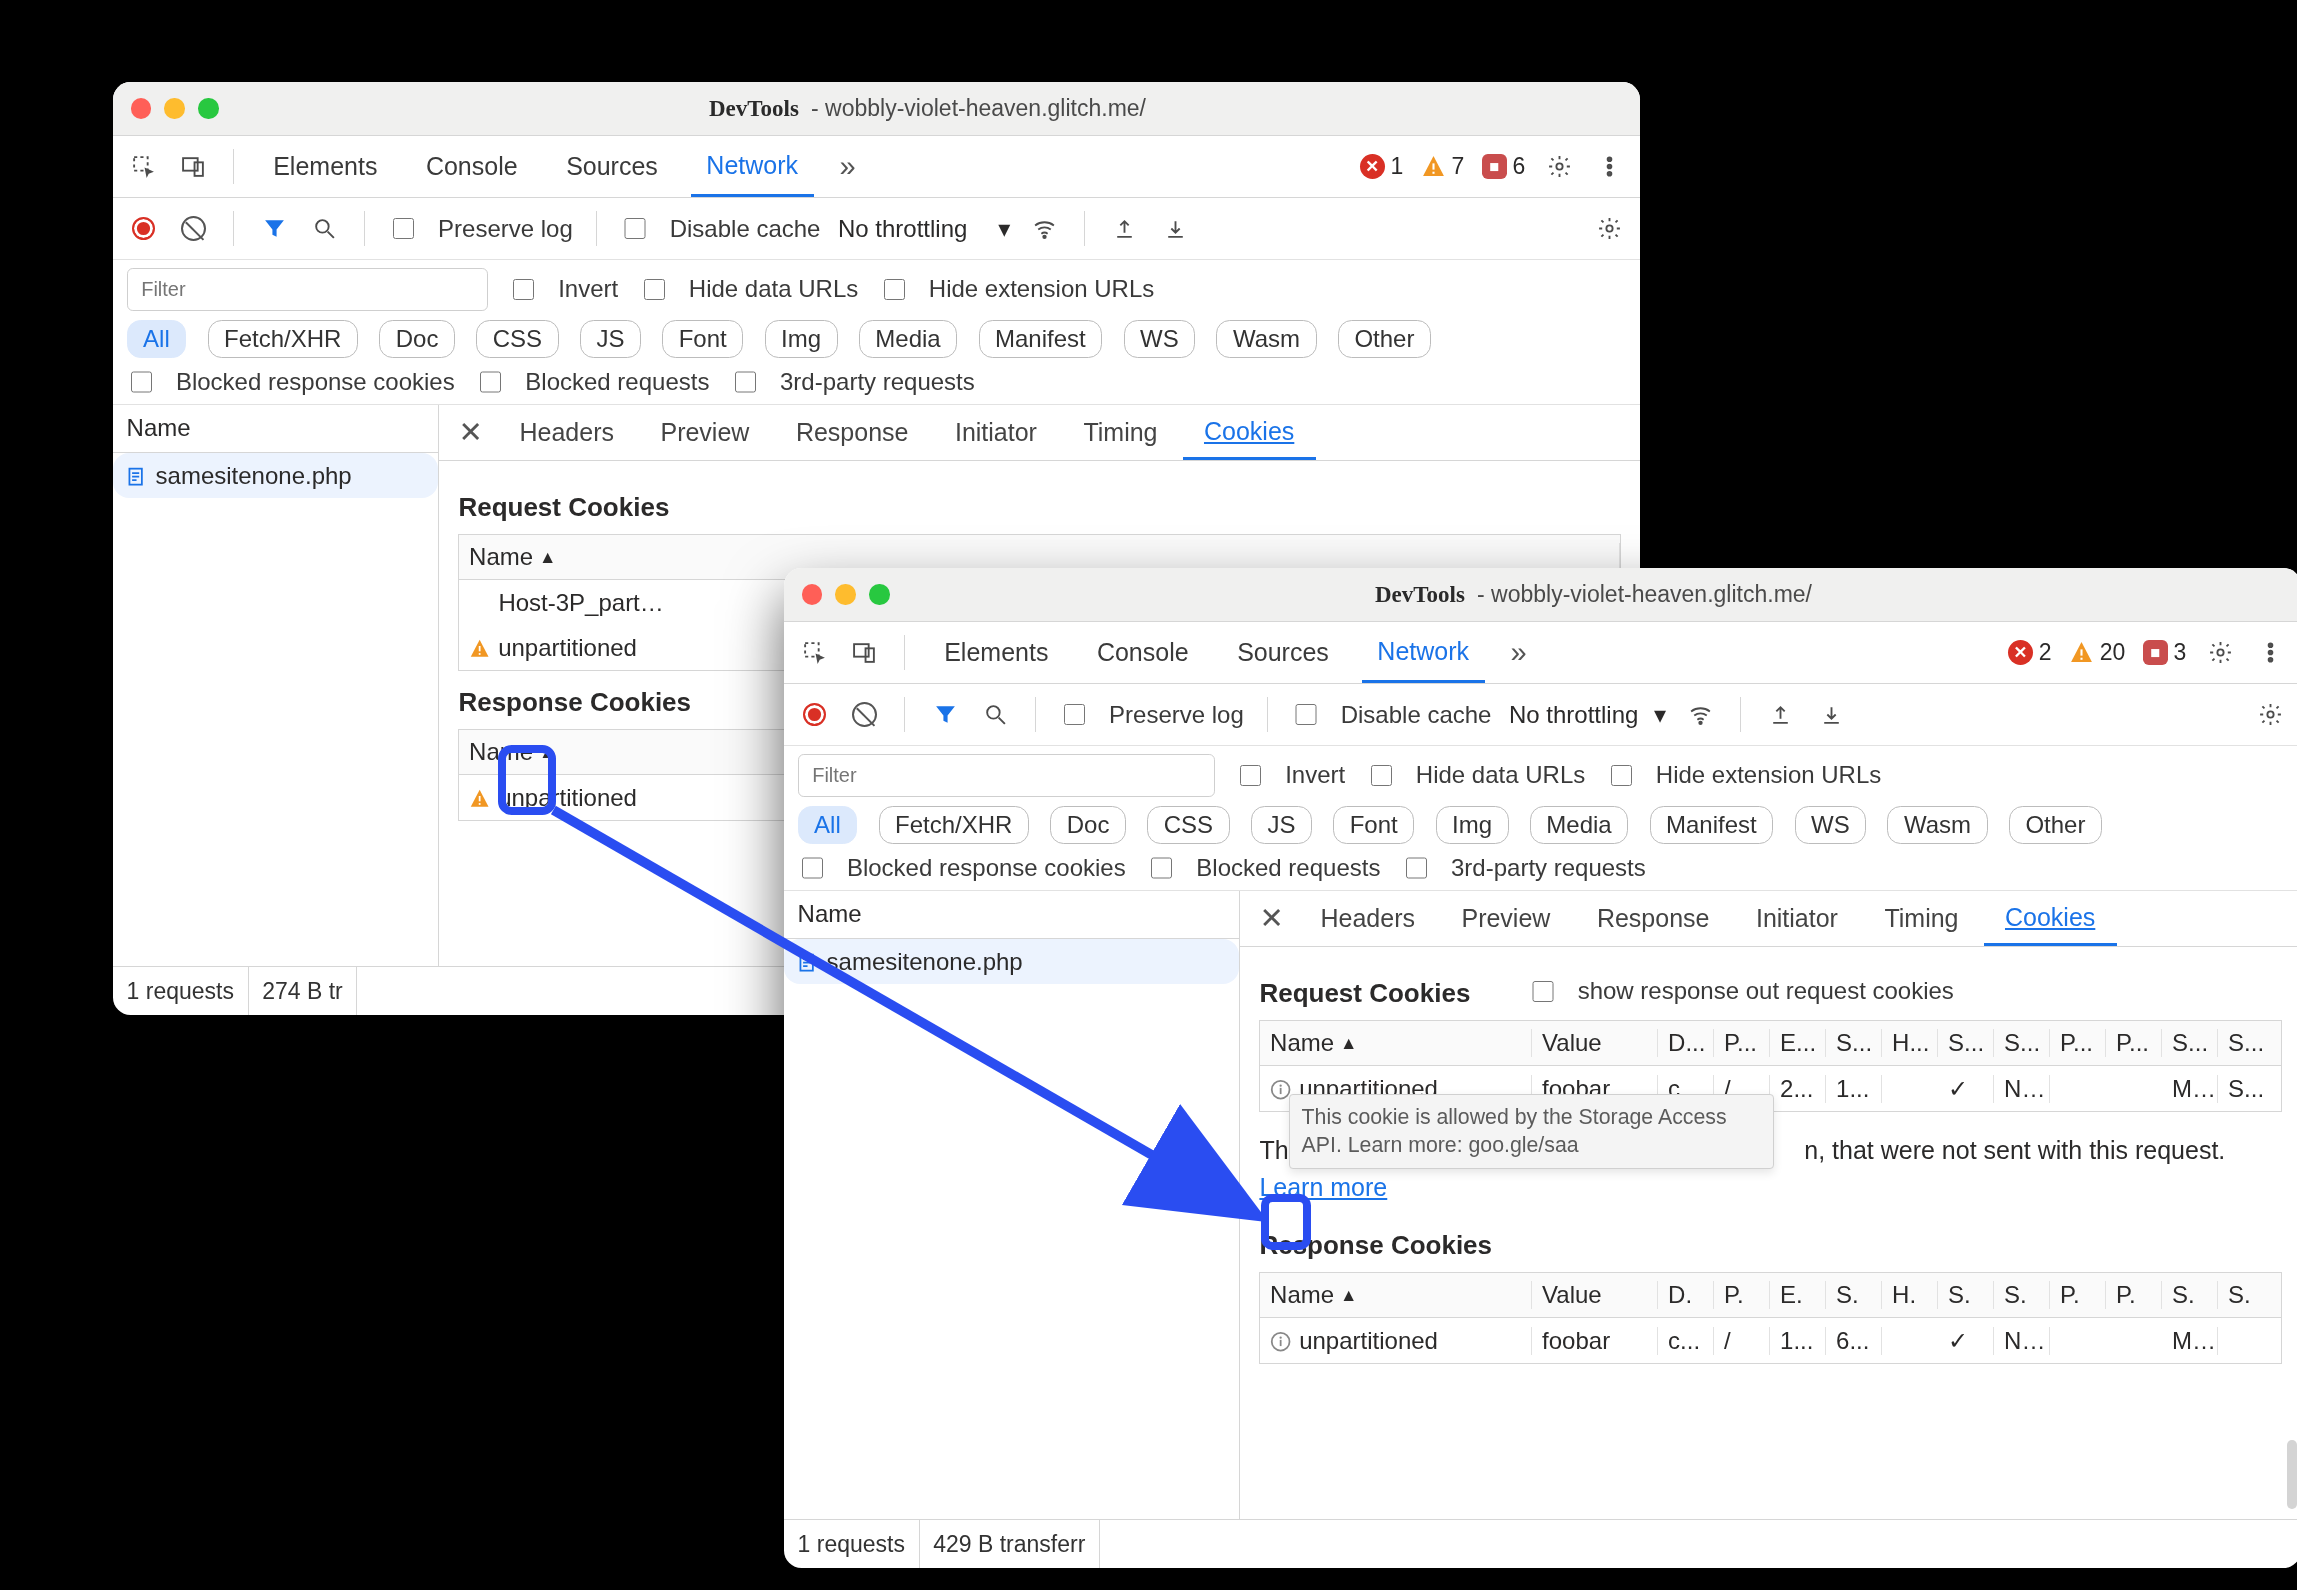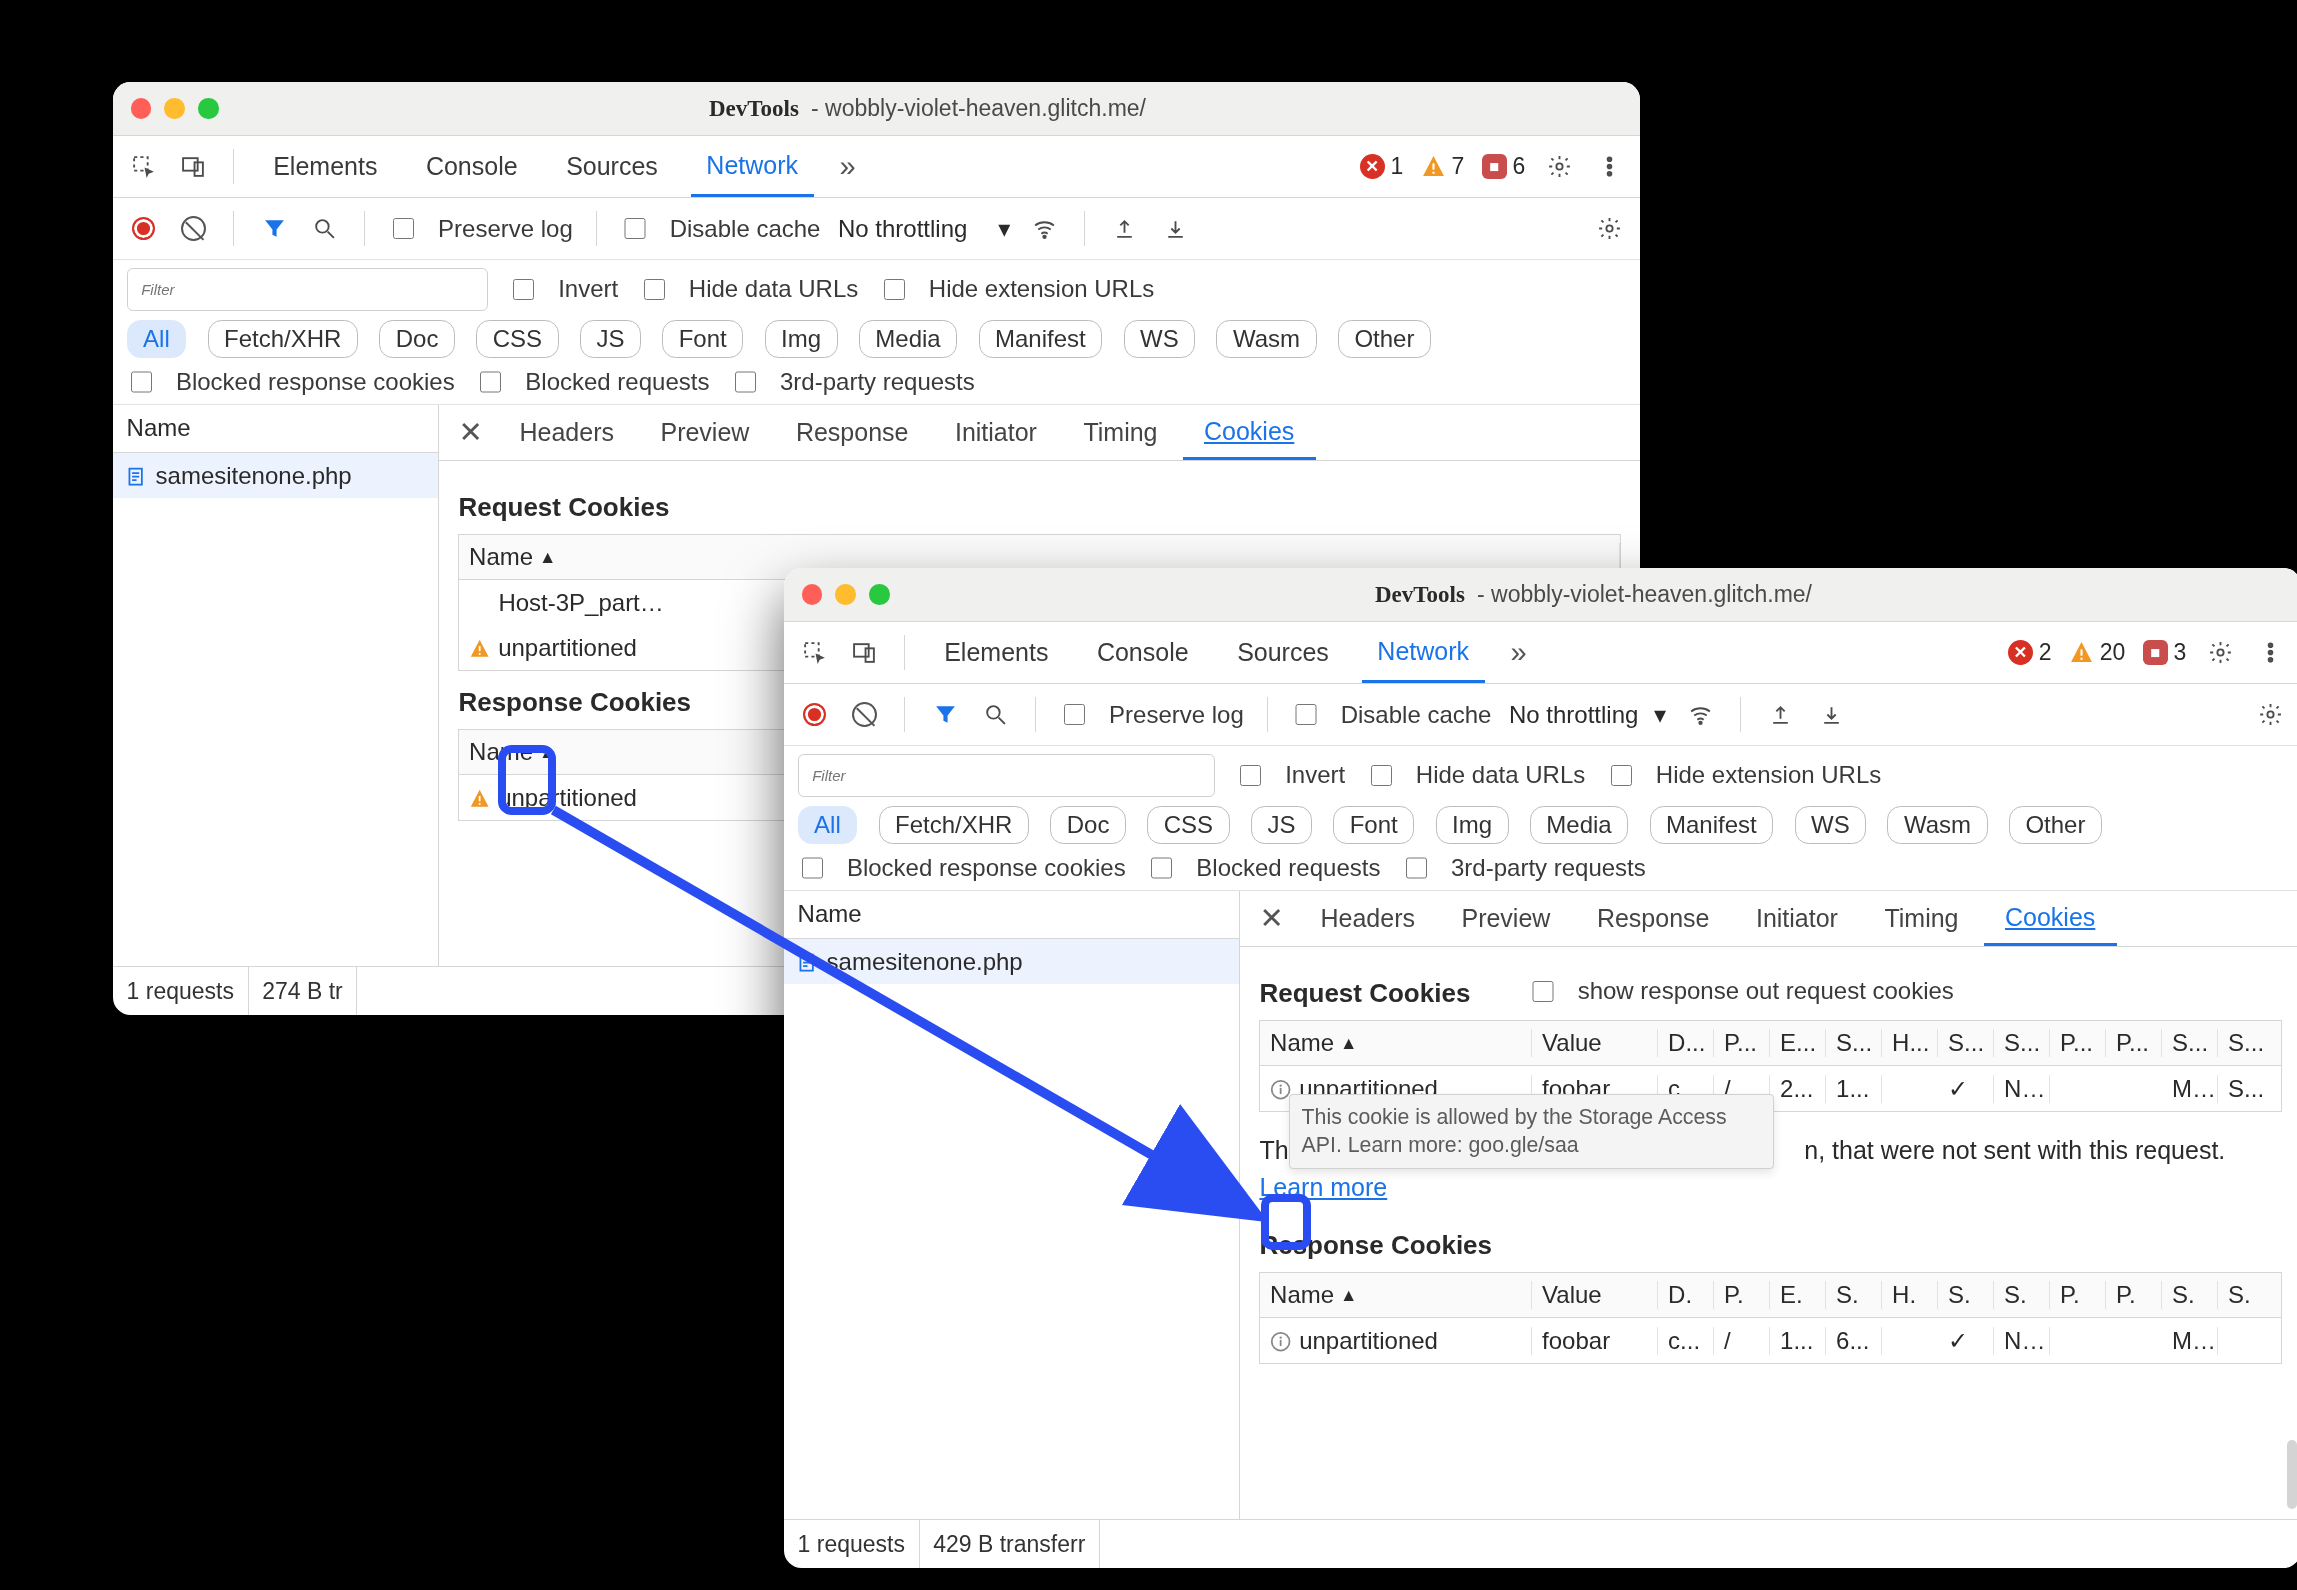--- a/index.html
+++ b/index.html
@@ -57,30 +57,30 @@
   .nosign{width:25px;height:25px;border:2.4px solid #555;border-radius:50%;position:relative;}
   .nosign:after{content:"";position:absolute;width:25px;height:2.4px;background:#555;top:12px;left:-1px;transform:rotate(45deg);}
   .funnel svg{fill:var(--blue);stroke:none;}
   .chk{display:flex;align-items:center;gap:21px;font-size:24px;color:#3a3a3a;}
   .chk input{width:21.3px;height:21.3px;}
   .select-like{display:flex;align-items:center;gap:7.8px;font-size:24px;}
 
   
   .filterbar{display:flex;flex-direction:column;padding:7.8px 13.6px;gap:9.7px;border-bottom:1px solid var(--border2);}
   .filterrow{display:flex;align-items:center;gap:21.3px;flex-wrap:wrap;}
-  .filterfield{border:1px solid #cfcfcf;border-radius:5.8px;height:43px;padding:0 13.6px;font-size:15px;color:#999;font-style:italic;}
+  .filterfield{border:1px solid #cfcfcf;border-radius:5.8px;height:43px;padding:0 13.6px;font-size:20px;color:#999;}
   .chip{border:1px solid #bcbcbc;border-radius:13.6px;padding:3.9px 15.5px;font-size:24px;color:#333;cursor:pointer;}
   .chip.active{background:var(--active);color:var(--blue);border-color:var(--active);}
 
   
   .split{flex:1;display:flex;min-height:0;}
   .leftcol{width:326px;border-right:1px solid var(--border);display:flex;flex-direction:column;}
   .leftcol .hdr{font-size:24px;padding:9.7px 13.6px;border-bottom:1px solid var(--border);}
   .leftcol .list{flex:1;}
-  .reqrow{display:flex;align-items:center;gap:9.7px;height:45px;padding:0 11.6px;font-size:24px;}
+  .reqrow{display:flex;align-items:center;gap:9.7px;height:45px;padding:0 11.6px;font-size:24px;border-radius:16px;}
   .reqrow.sel{background:var(--row-sel);}
   .fileicon{width:21.3px;height:21.3px;display:inline-block;}
   .fileicon svg{width:21.3px;height:21.3px;}
   .statusbar{border-top:1px solid var(--border);height:49px;display:flex;align-items:center;font-size:23px;color:#333;}
   .statusbar span{padding:0 13.6px;border-right:1px solid var(--border);height:100%;display:flex;align-items:center;}
 
   .rightcol{flex:1;display:flex;flex-direction:column;min-width:0;position:relative;}
   .dtabs{display:flex;align-items:center;height:56px;border-bottom:1px solid var(--border);gap:3.9px;padding:0 7.8px;}
   .dtabs .close{font-size:29px;color:#555;padding:0 11.6px;cursor:pointer;}
   .dtab{font-size:25px;padding:0 21.3px;height:54px;display:flex;align-items:center;color:#444;cursor:pointer;}

